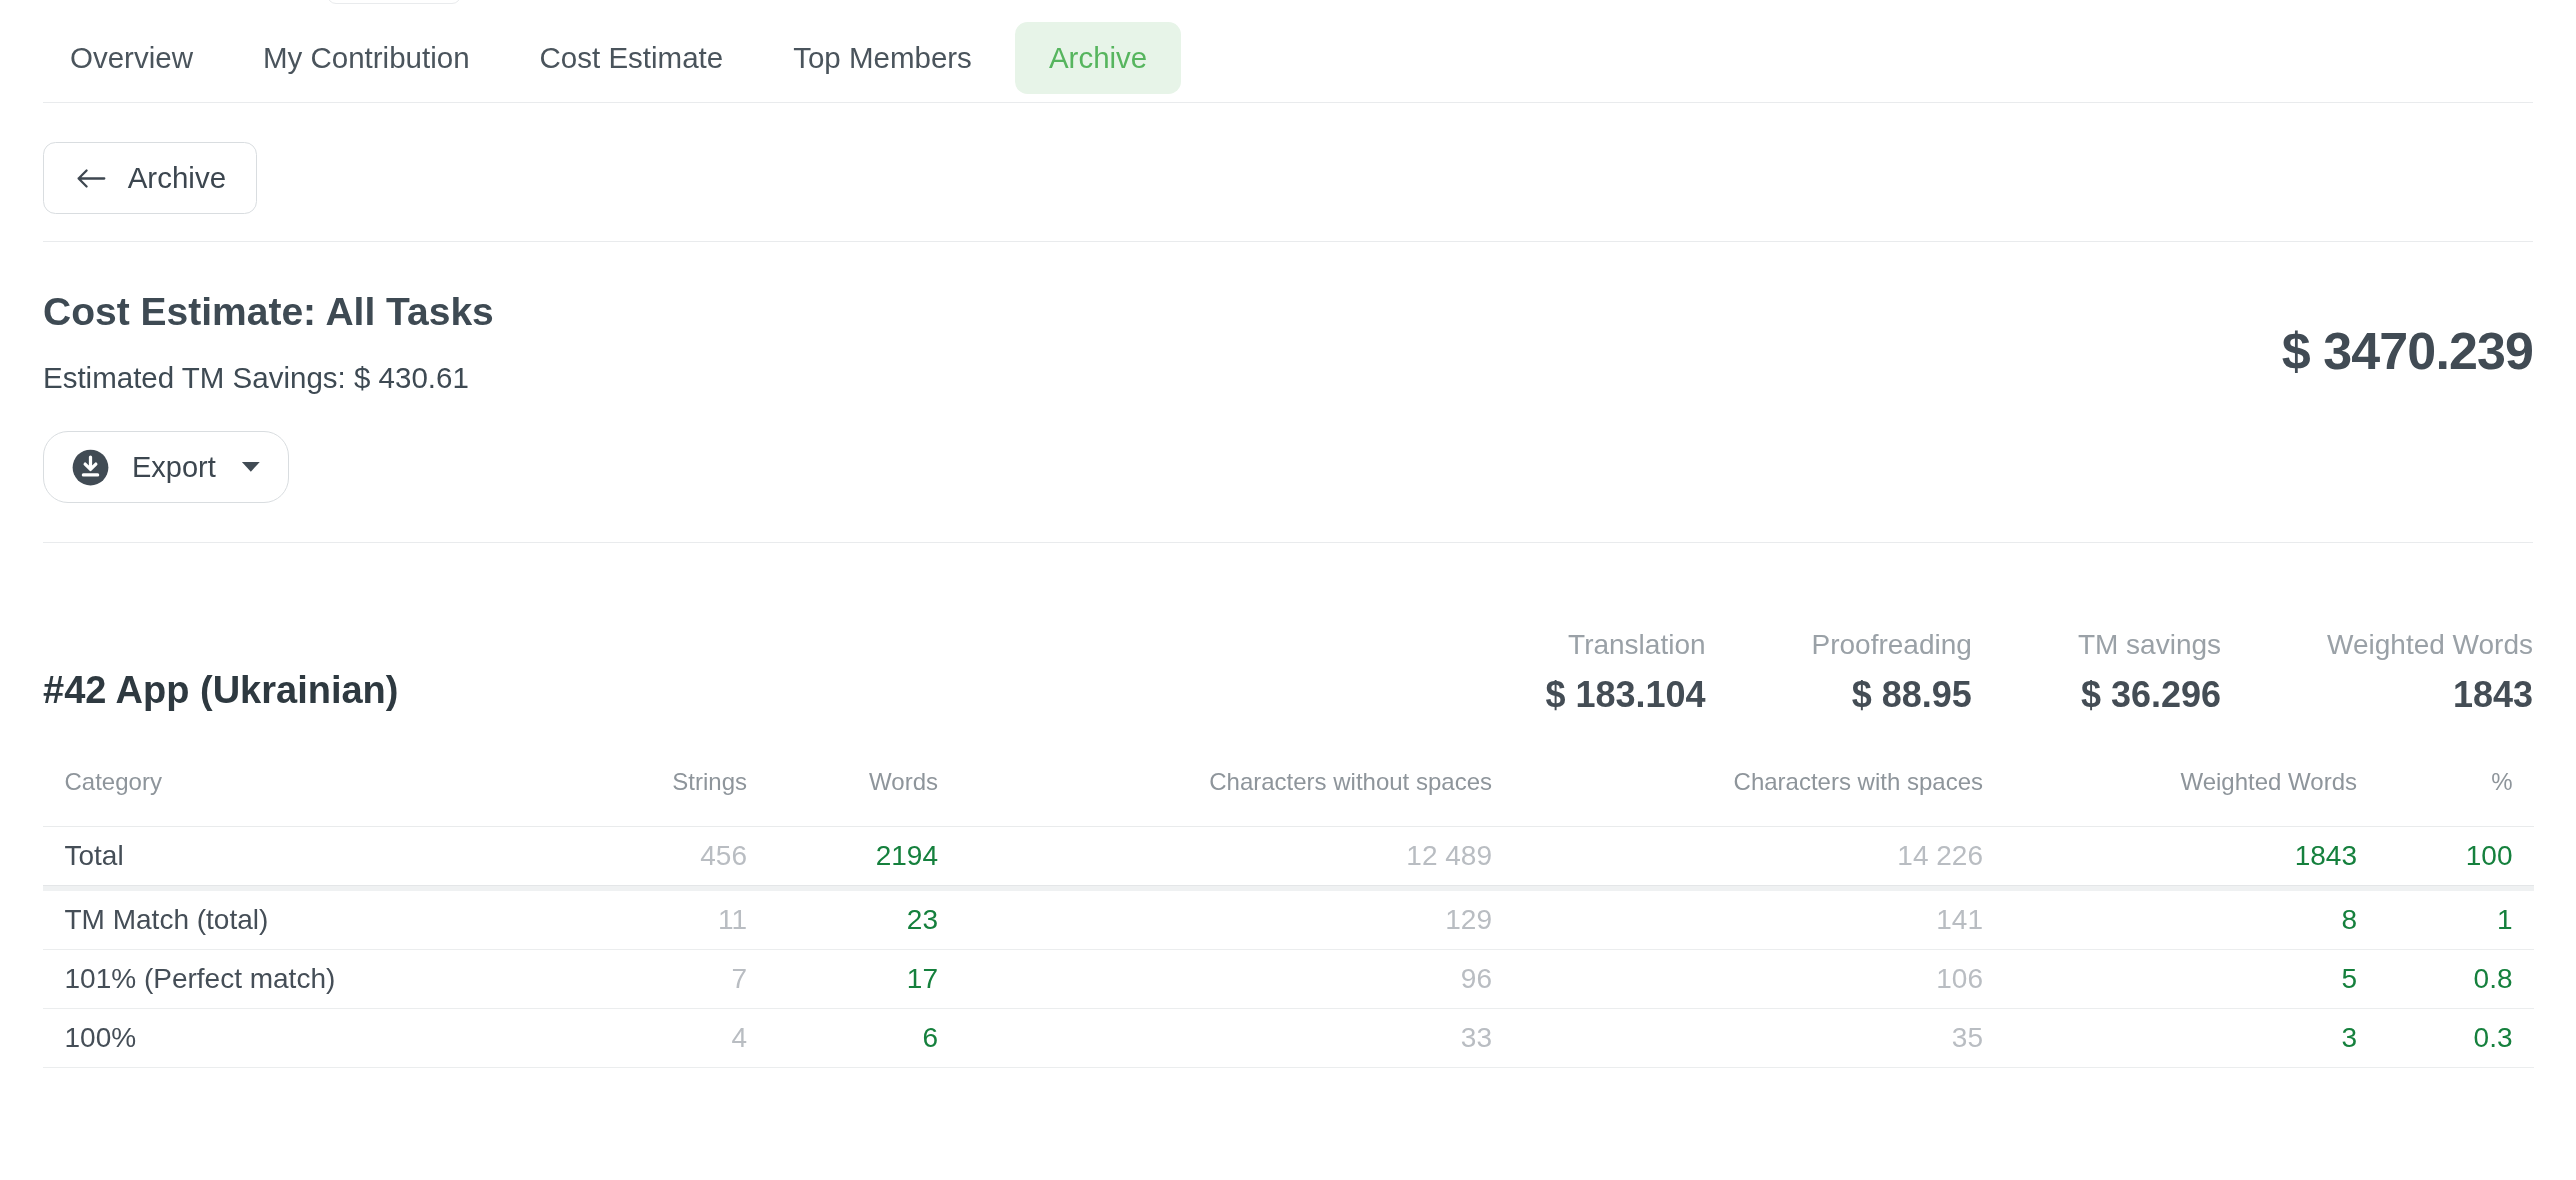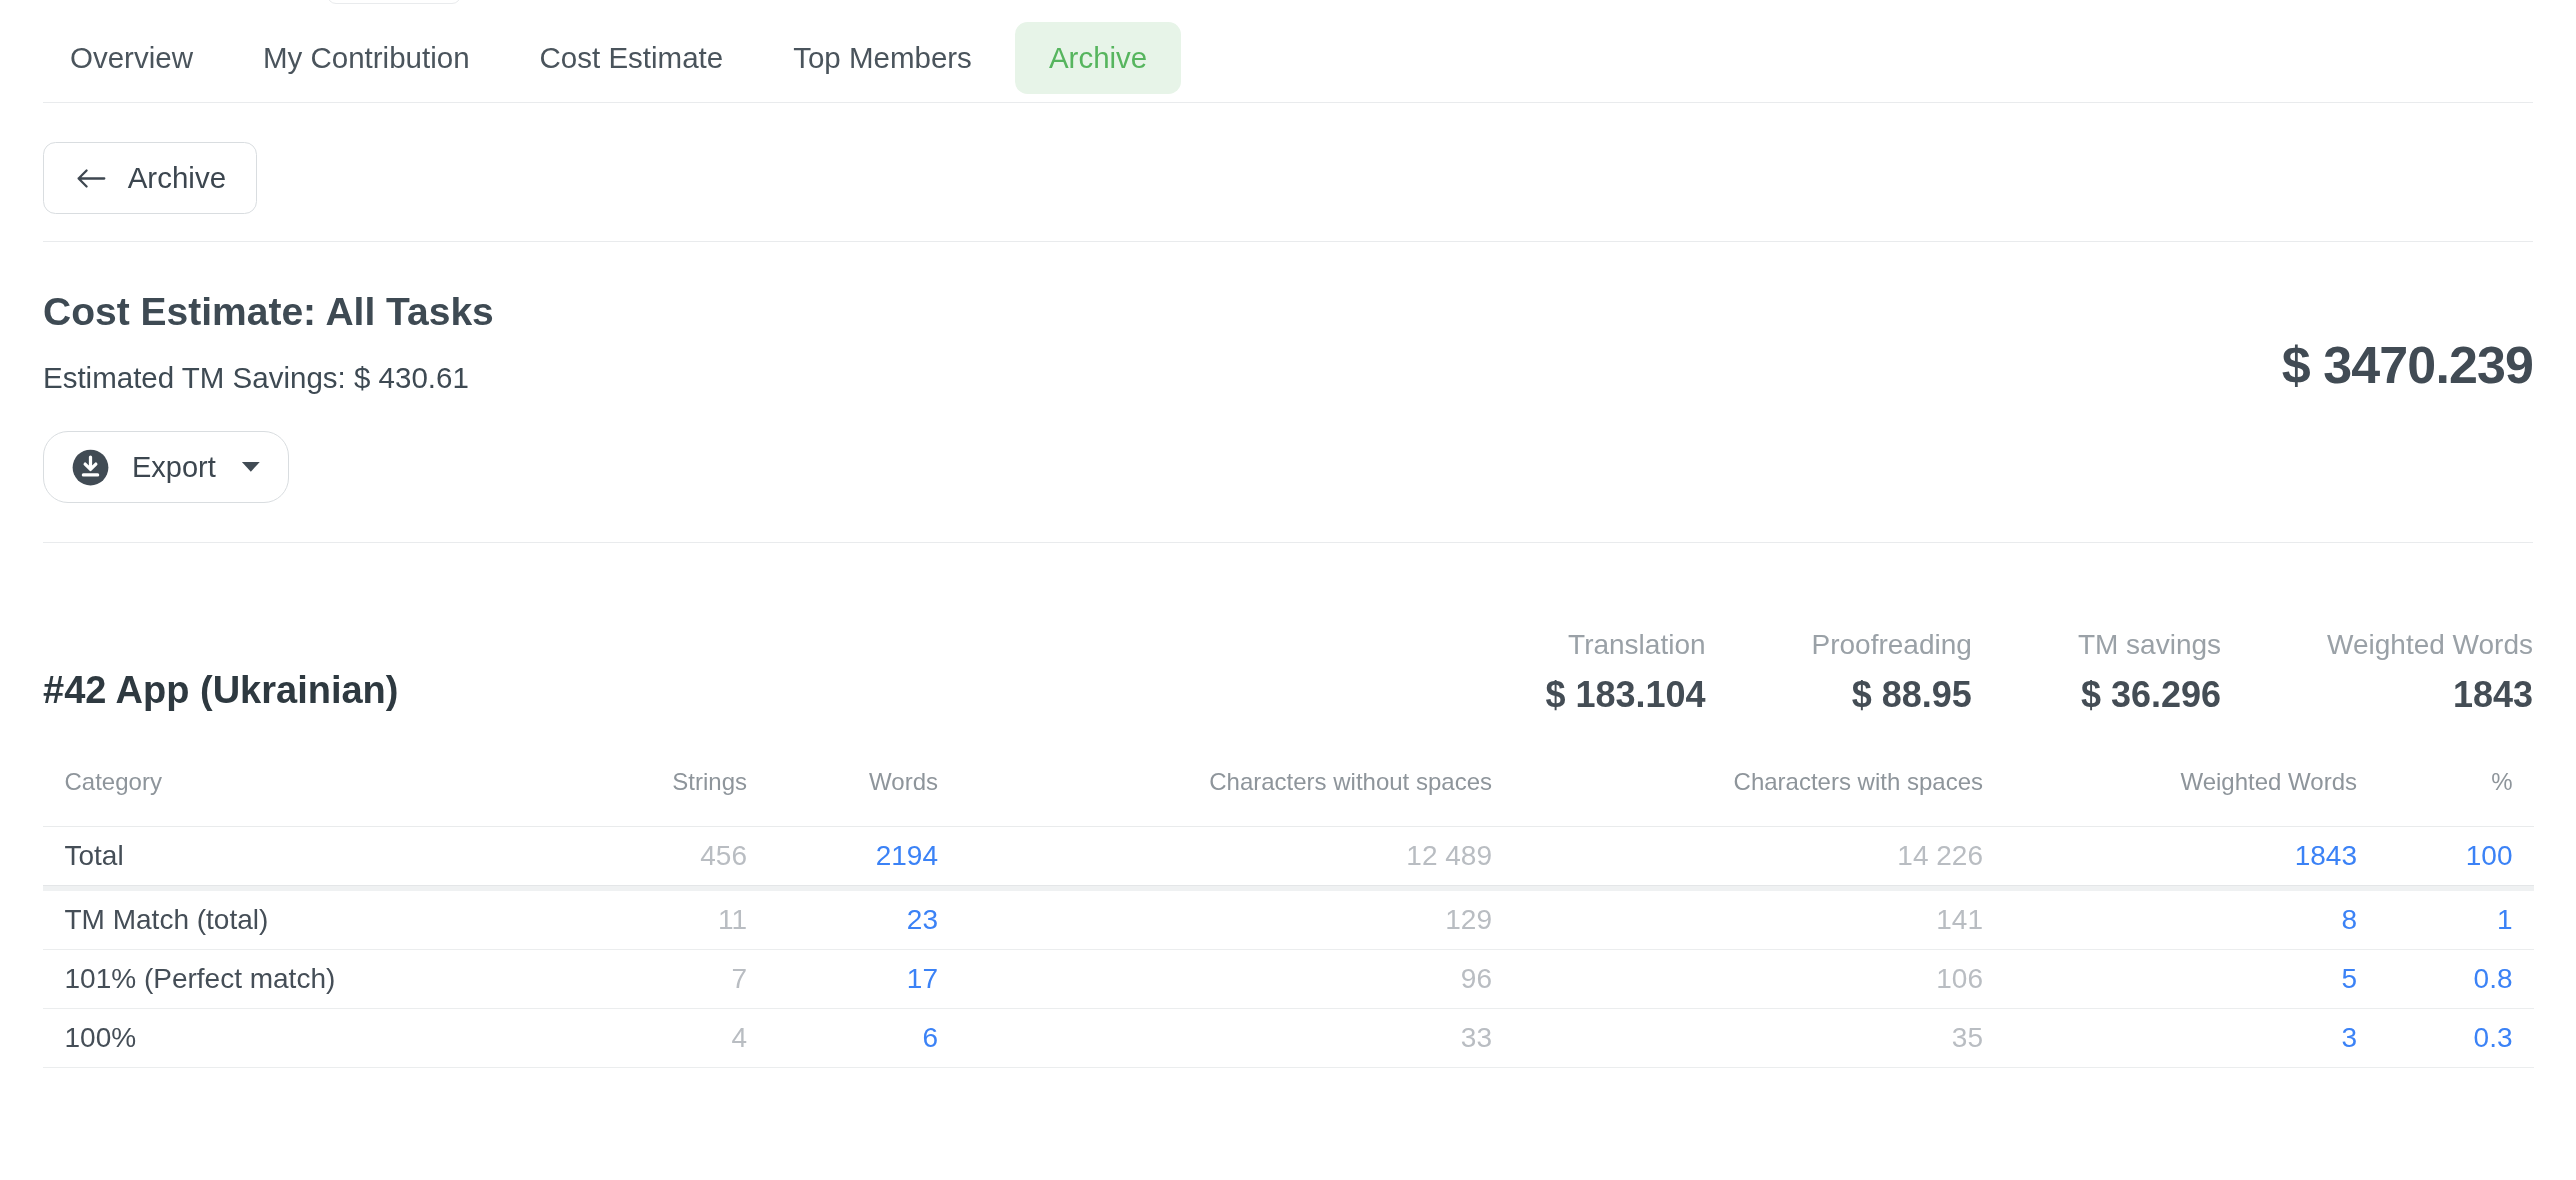--- a/index.html
+++ b/index.html
@@ -18,21 +18,21 @@
 
   .divider { height:0; border-top:1.8px solid #e9ebed; }
 
   
   .back-row { padding:39px 0 27px 0; }
   .btn { display:inline-flex; align-items:center; background:#fff; border:1.8px solid #d9dde0;
     border-radius:12.5px; cursor:pointer; font-family:inherit; color:#3c464f; }
   .back-btn { height:72px; padding:0 30px; gap:19.7px; font-size:29.5px; }
 
   
-  .summary { display:flex; justify-content:space-between; align-items:flex-end; padding-top:48px; }
+  .summary { display:flex; justify-content:space-between; align-items:center; padding-top:48px; }
   .summary h1 { font-size:39px; font-weight:600; color:#3e4a53; }
   .tm-savings { margin-top:27px; font-size:29.5px; color:#3e4a53; }
   .total-price { font-size:52px; font-weight:700; color:#414b54; margin-top:16px; letter-spacing:-0.9px; }
 
   .export-row { padding:36px 0 39px 0; }
   .export-btn { height:72px; padding:0 27px; gap:22px; font-size:29px; border-radius:25px; }
   .export-btn .caret { margin-left:3.6px; }
 
   
   .report-head { display:flex; justify-content:space-between; align-items:flex-end; padding-top:86px; }
@@ -42,21 +42,21 @@
   .stat .label { font-size:28px; color:#9aa1a7; }
   .stat .value { font-size:36px; font-weight:700; color:#444d55; margin-top:12.5px; white-space:nowrap; }
 
   
   table { width:100%; border-collapse:collapse; margin-top:43px; table-layout:fixed; }
   th { font-size:24px; font-weight:400; color:#8e959b; padding:9px 0 30px 0;
     border-bottom:0.9px solid #e9ebec; text-align:right; white-space:nowrap; }
   th.cat { text-align:left; padding-left:21.5px; }
   td { font-size:28px; padding:13px 0; border-bottom:0.9px solid #ebedee; }
   td.cat { color:#454e57; text-align:left; padding-left:21.5px; }
-  td.num { text-align:right; color:#3b82f6; }
+  td.num { text-align:right; color:#15803d; }
   td.muted { color:#b9bdc2; }
   tr.total td { border-bottom:0.9px solid #e4e6e8; }
   tr.band td { height:6.3px; padding:0; background:#eff1f2; border:0; }
   th.pct, td.pct { padding-right:21.5px; }
 
   svg { display:block; }
 </style>
 </head>
 <body>
 

